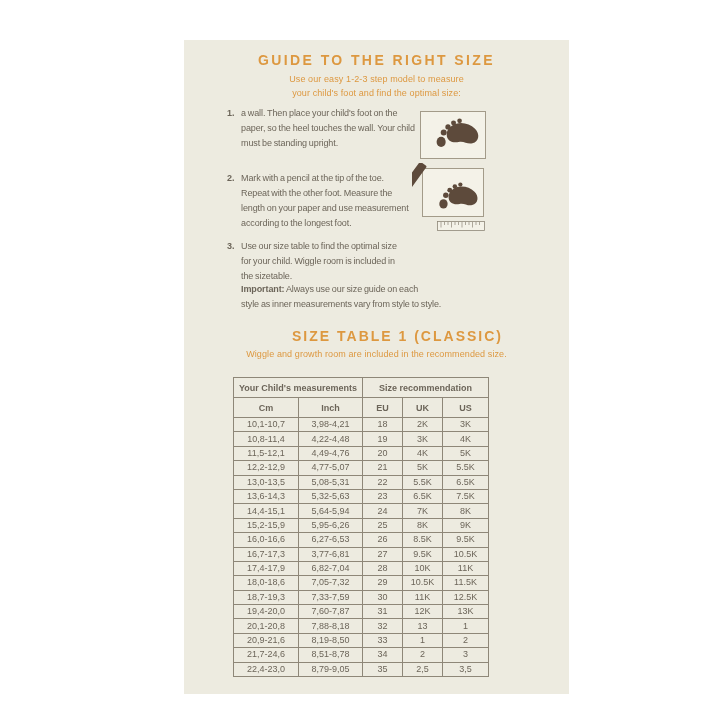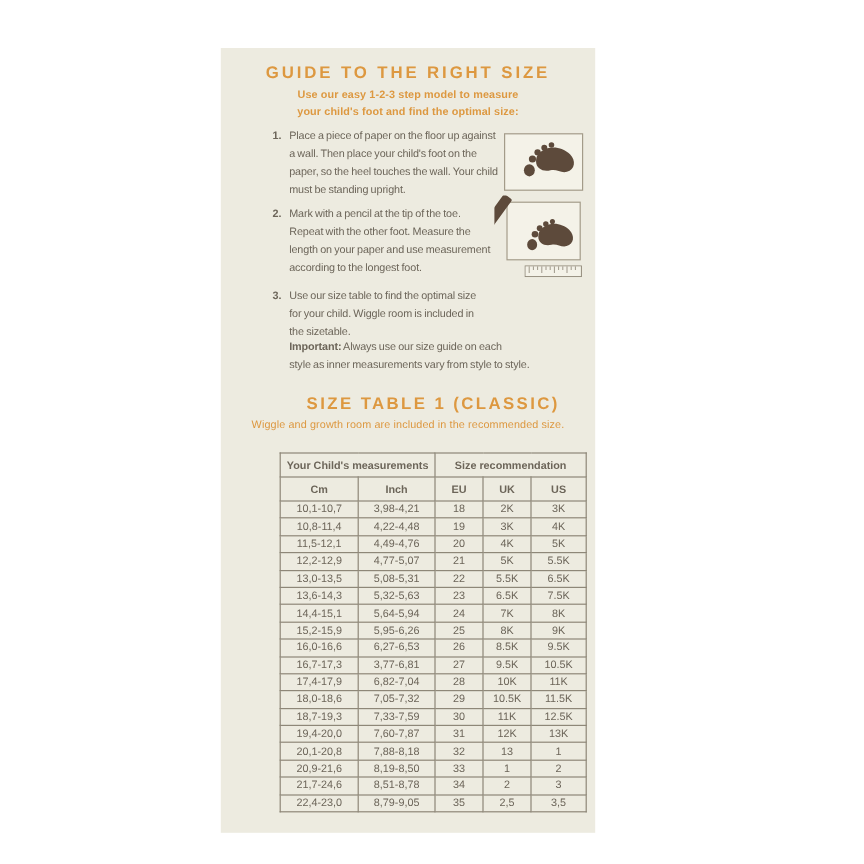--- a/index.html
+++ b/index.html
@@ -16,34 +16,34 @@
   html,body{width:720px;height:720px;}
   body{
     background:var(--page-background);
     font-family:"Liberation Sans", sans-serif;
     position:relative;
     overflow:hidden;
   }
   .panel{
     position:absolute;
     left:184px; top:40px;
-    width:312px; height:654px;
+    width:385px; height:654px;
     background:var(--panel-background);
   }
   .guide-title{
     position:absolute; top:12px; left:0; width:100%;
     text-align:center;
     color:var(--accent-orange);
     font-size:14px; font-weight:bold; letter-spacing:2.4px;
   }
   .guide-subtitle{
     position:absolute; top:32px; left:0; width:100%;
     text-align:center;
     color:var(--accent-orange);
-    font-size:9px; font-weight:bold; line-height:14px;
+    font-size:9px; font-weight:normal; line-height:14px;
     letter-spacing:0.1px;
   }
   .step{
     position:absolute; left:43px;
     display:flex;
     color:var(--body-text);
   }
   .step-number{
     width:14px; flex:0 0 14px;
     font-size:9px; font-weight:bold; line-height:15px;
@@ -117,21 +117,20 @@
   <div class="guide-title">GUIDE TO THE RIGHT SIZE</div>
 
   <div class="guide-subtitle">
     <div>Use our easy 1-2-3 step model to measure</div>
     <div>your child's foot and find the optimal size:</div>
   </div>
 
   <div class="step step-1">
     <div class="step-number">1.</div>
     <div class="step-lines">
-      <div class="step-line">Place a piece of paper on the floor up against</div>
       <div class="step-line">a wall. Then place your child's foot on the</div>
       <div class="step-line">paper, so the heel touches the wall. Your child</div>
       <div class="step-line">must be standing upright.</div>
     </div>
   </div>
 
   <div class="icon-box box-1">
     <svg class="foot-svg" width="48" height="37" viewBox="0 0 56 43">
       <g fill="var(--icon-brown)">
         <path d="M22,10 C30,4.5 42,6.5 49,13.5 C55,19.5 54,28.5 46,30.5 C40,32 36,27.5 30,29 C23,30.8 16,27.5 16,20.5 C16,15.5 18,12.5 22,10 Z"></path>

